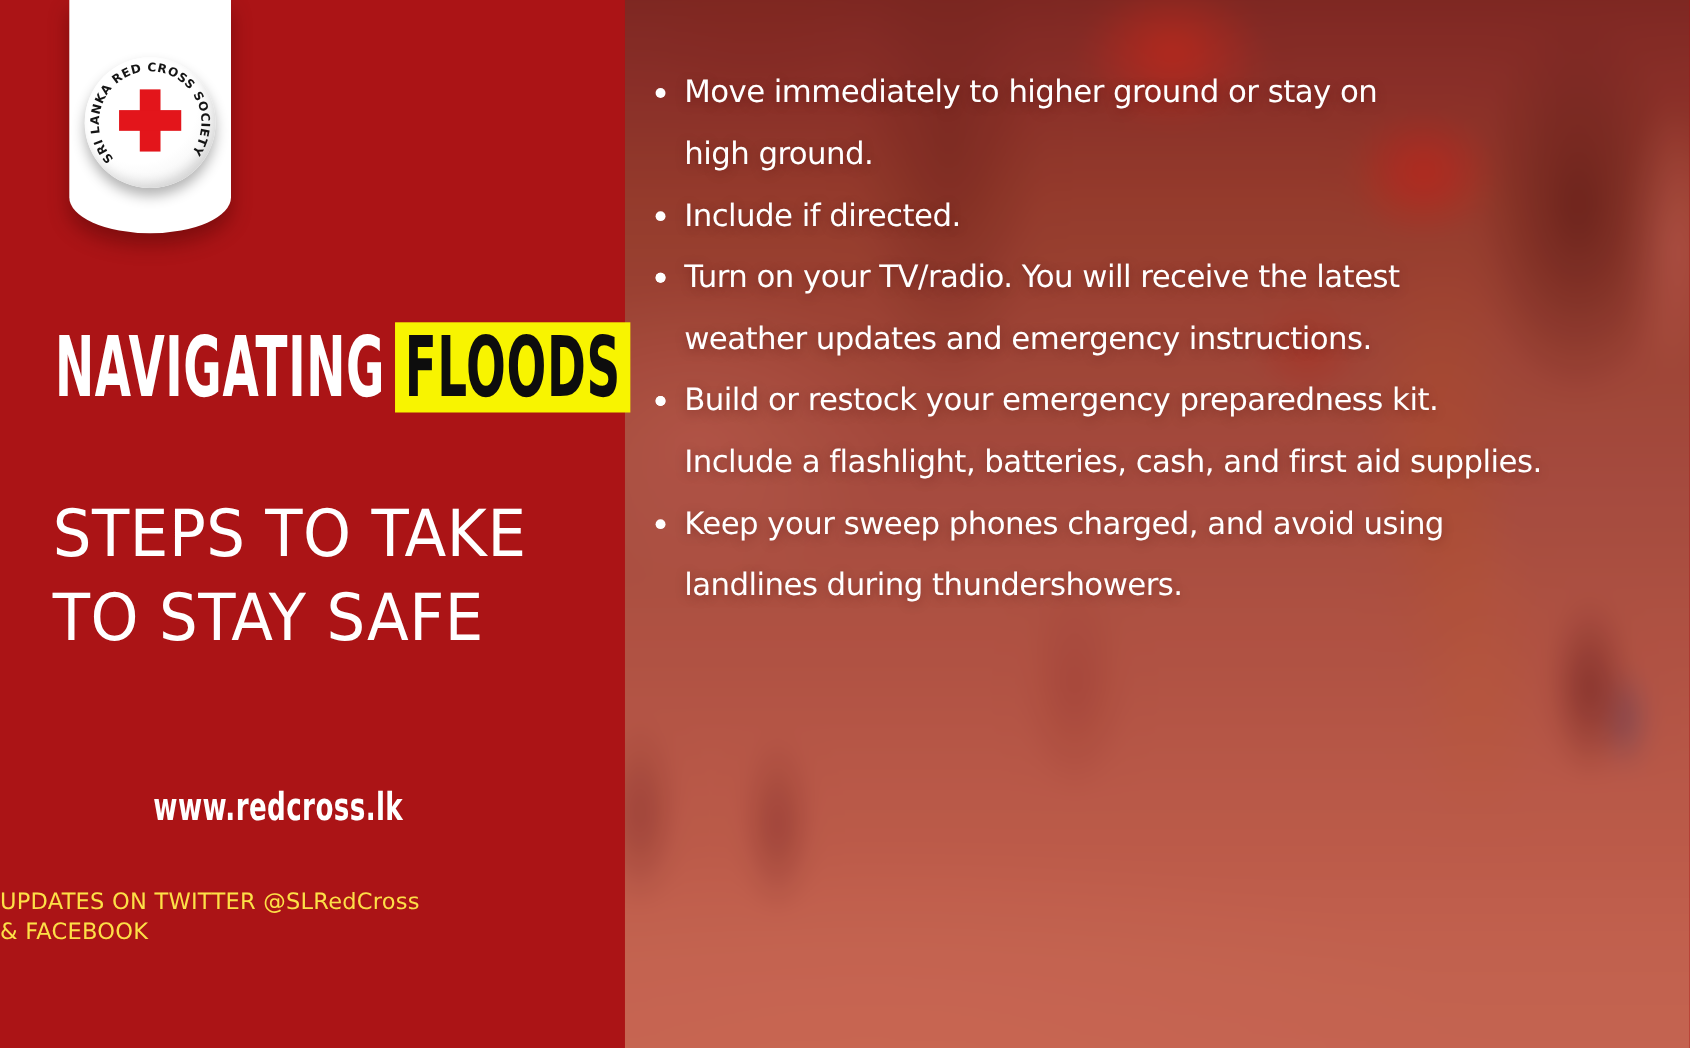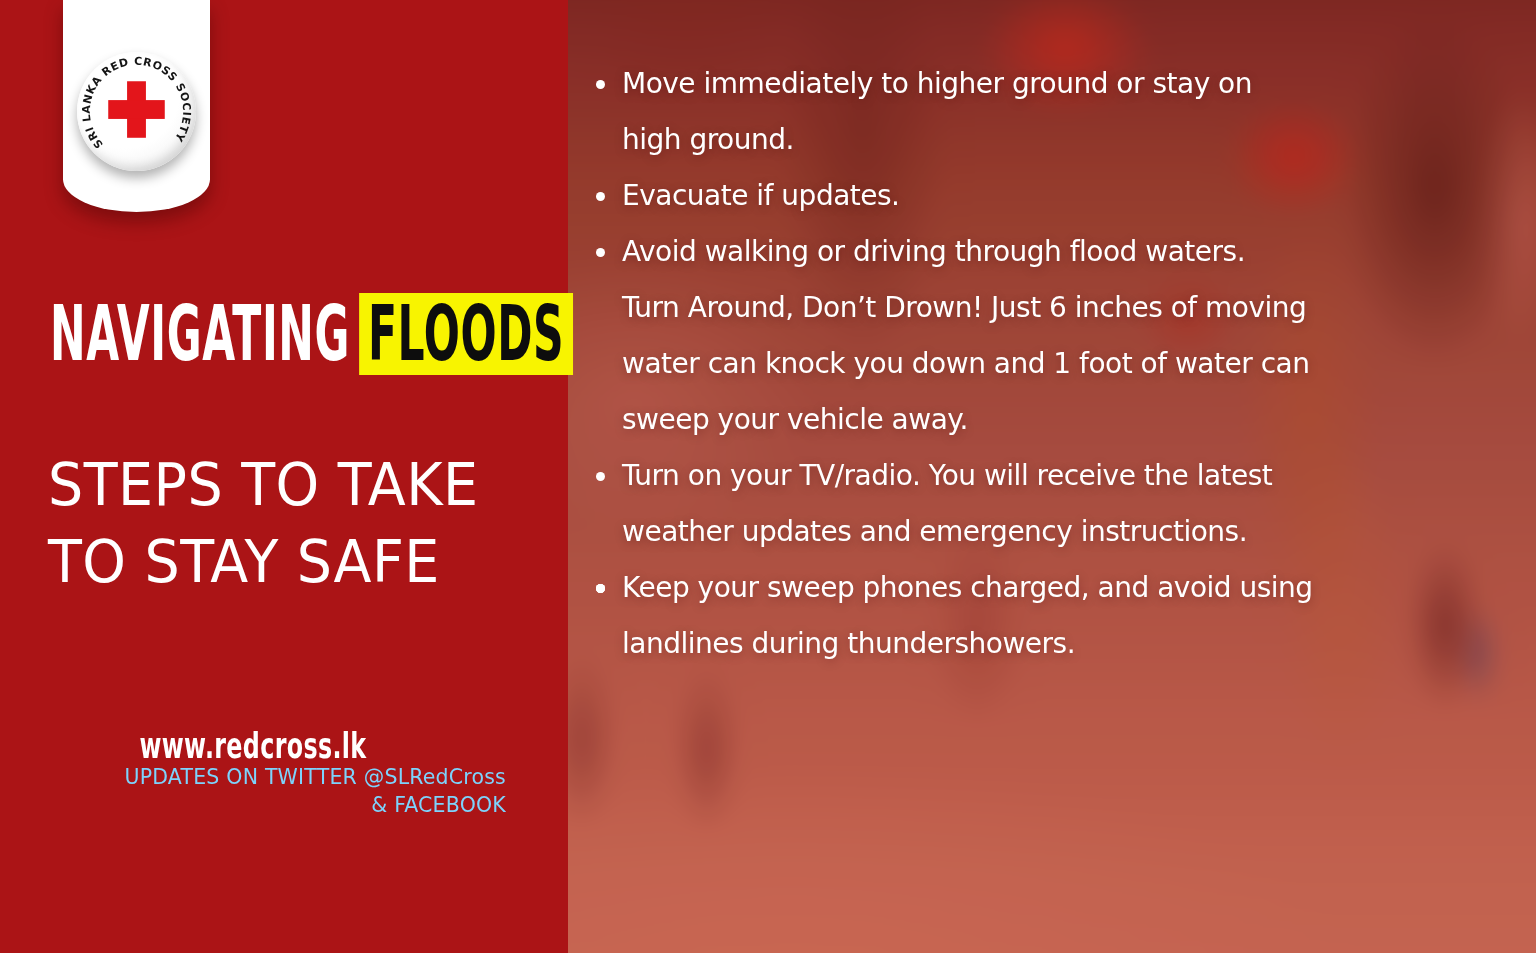--- a/index.html
+++ b/index.html
@@ -39,26 +39,26 @@
     padding:0 16px;margin-left:16px;line-height:82px;height:82px;
   }
   .subtitle{
     position:absolute;left:48px;top:446px;
     font-size:59px;line-height:77px;color:#ffffff;
     white-space:pre;letter-spacing:.5px;
     transform:scaleX(0.94);transform-origin:0 0;
   }
   .website{
     position:absolute;left:0;top:714px;width:506px;text-align:center;
-    font-size:35px;font-weight:bold;color:#ffffff;margin-top:12px;
+    font-size:35px;font-weight:bold;color:#ffffff;
   }
   .website .squeeze{display:inline-block;transform:scaleX(0.68);transform-origin:50% 50%;letter-spacing:.5px;}
   .social{
-    position:absolute;left:0;top:764px;width:506px;text-align:right;
-    font-size:20.5px;line-height:27.5px;color:#7dd3fc;white-space:pre;
+    position:absolute;left:0;top:806px;width:506px;text-align:left;
+    font-size:20.5px;line-height:27.5px;color:#fde047;white-space:pre;
     letter-spacing:.2px;
   }
 
   
   .right-panel{
     position:absolute;left:568px;top:0;width:968px;height:953px;overflow:hidden;
   }
   .photo{
     position:absolute;inset:-25px;
     filter:blur(10px);transform:scale(1.04);
@@ -104,29 +104,27 @@
 <body>
 
 <div class="poster">
 
   <div class="right-panel">
     <div class="photo"></div>
     <div class="photo-overlay"></div>
     <ul class="safety-list">
         <li class="item"><span class="dot"></span><span class="tx">Move immediately to higher ground or stay on
 high ground.</span></li>
-        <li class="item"><span class="dot"></span><span class="tx">Evacuate if updates.</span></li>
-        <li class="item"><span class="dot"></span><span class="tx">Avoid walking or driving through flood waters.
-Turn Around, Don’t Drown! Just 6 inches of moving
-water can knock you down and 1 foot of water can
-sweep your vehicle away.</span></li>
+        <li class="item"><span class="dot"></span><span class="tx">Include if directed.</span></li>
+        <li class="item"><span class="dot"></span></li>
         <li class="item"><span class="dot"></span><span class="tx">Turn on your TV/radio. You will receive the latest
 weather updates and emergency instructions.</span></li>
         <li class="item"><span class="dot"></span></li>
-        <li class="item"><span class="dot"></span></li>
+        <li class="item"><span class="dot"></span><span class="tx">Build or restock your emergency preparedness kit.
+Include a flashlight, batteries, cash, and first aid supplies.</span></li>
         <li class="item"><span class="dot"></span><span class="tx">Keep your sweep phones charged, and avoid using
 landlines during thundershowers.</span></li>
       </ul>
   </div>
 
   <div class="left-panel">
 
     <div class="ribbon">
       <div class="badge">
         <svg width="119" height="119" viewBox="0 0 120 120">

